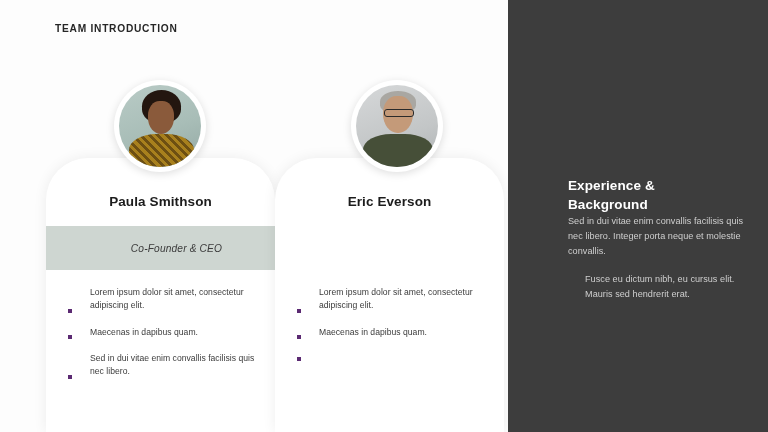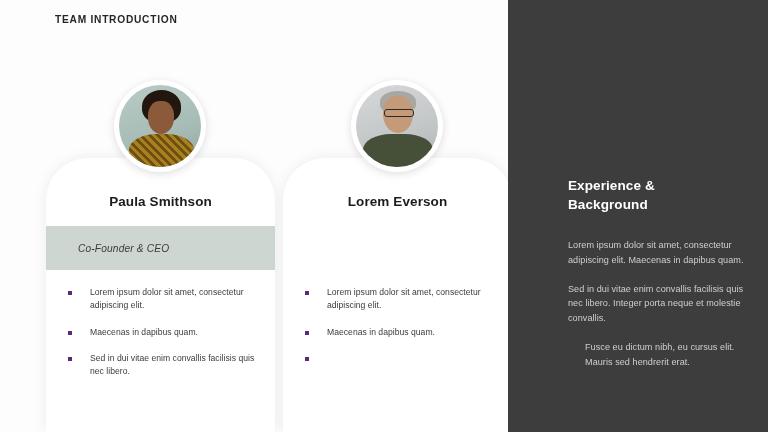--- a/index.html
+++ b/index.html
@@ -30,52 +30,51 @@
     background: #3d3d3d;
     box-sizing: border-box;
     padding: 176px 22px 0 60px;
   }
   .dark-title {
     color: #ffffff;
     font-size: 13.5px;
     font-weight: bold;
     line-height: 1.42;
     letter-spacing: .1px;
-    margin: 0 0 24px 0;
+    margin: 0 0 0 0;
     white-space: pre-line;
   }
   .dark-para {
     color: #cfcfcf;
     font-size: 9.1px;
     line-height: 1.62;
     margin: 0 0 14px 0;
     letter-spacing: .05px;
   }
   .dark-para:last-child { margin-bottom: 0; margin-left: 17px; }
 
   
   .slide-title {
     position: absolute;
     left: 55px;
-    top: 14px;
+    top: 23px;
     font-size: 10.2px;
     font-weight: bold;
     letter-spacing: .75px;
     color: #262626;
   }
 
   
   .cards {
     position: absolute;
     left: 46px;
     top: 158px;
     width: 466px;
     height: 274px;
     display: flex;
-    gap: 8px;
   }
   .card {
     position: relative;
     width: 229px;
     height: 274px;
     background: #ffffff;
     border-radius: 42px 42px 0 0;
     box-shadow: 0 0 14px rgba(0,0,0,0.07);
     overflow: hidden;
   }
@@ -93,20 +92,21 @@
   }
   .role-band {
     position: absolute;
     top: 68px;
     left: 0;
     right: 0;
     height: 44px;
     background: #ced6d1;
     display: flex;
     align-items: center;
+    justify-content: center;
     padding-left: 32px;
   }
   .role-text {
     font-size: 10.2px;
     font-style: italic;
     color: #3b3b3b;
     letter-spacing: .15px;
   }
 
   .bullets {
@@ -114,20 +114,21 @@
     top: 128px;
     left: 18px;
     right: 16px;
     margin: 0;
     padding: 0;
     list-style: none;
   }
   .bullet-row {
     display: flex;
     margin-bottom: 13px;
+    align-items: flex-end;
   }
   .bullet-mark {
     width: 4px;
     height: 4px;
     background: #5b2a72;
     margin: 5px 18px 0 4px;
     flex: 0 0 auto;
   }
   .bullet-text {
     font-size: 8.6px;
@@ -223,21 +224,21 @@
           <span class="bullet-text">Maecenas in dapibus quam.</span>
         </li>
         <li class="bullet-row">
           <span class="bullet-mark"></span>
           <span class="bullet-text">Sed in dui vitae enim convallis facilisis quis nec libero.</span>
         </li>
       </ul>
     </div>
 
     <div class="card">
-      <div class="member-name">Lorem Everson</div>
+      <div class="member-name">Eric Everson</div>
       <ul class="bullets">
         <li class="bullet-row">
           <span class="bullet-mark"></span>
           <span class="bullet-text">Lorem ipsum dolor sit amet, consectetur adipiscing elit.</span>
         </li>
         <li class="bullet-row">
           <span class="bullet-mark"></span>
           <span class="bullet-text">Maecenas in dapibus quam.</span>
         </li>
         <li class="bullet-row">
@@ -260,18 +261,17 @@
       <div class="body"></div>
       <div class="hair"></div>
       <div class="face"></div>
       <div class="glasses"></div>
     </div>
   </div>
 
   <div class="dark-panel">
     <h2 class="dark-title">Experience &amp;
 Background</h2>
-    <p class="dark-para">Lorem ipsum dolor sit amet, consectetur adipiscing elit. Maecenas in dapibus quam.</p>
     <p class="dark-para">Sed in dui vitae enim convallis facilisis quis nec libero. Integer porta neque et molestie convallis.</p>
     <p class="dark-para">Fusce eu dictum nibh, eu cursus elit. Mauris sed hendrerit erat.</p>
   </div>
 
 </div>
 
 </body></html>

